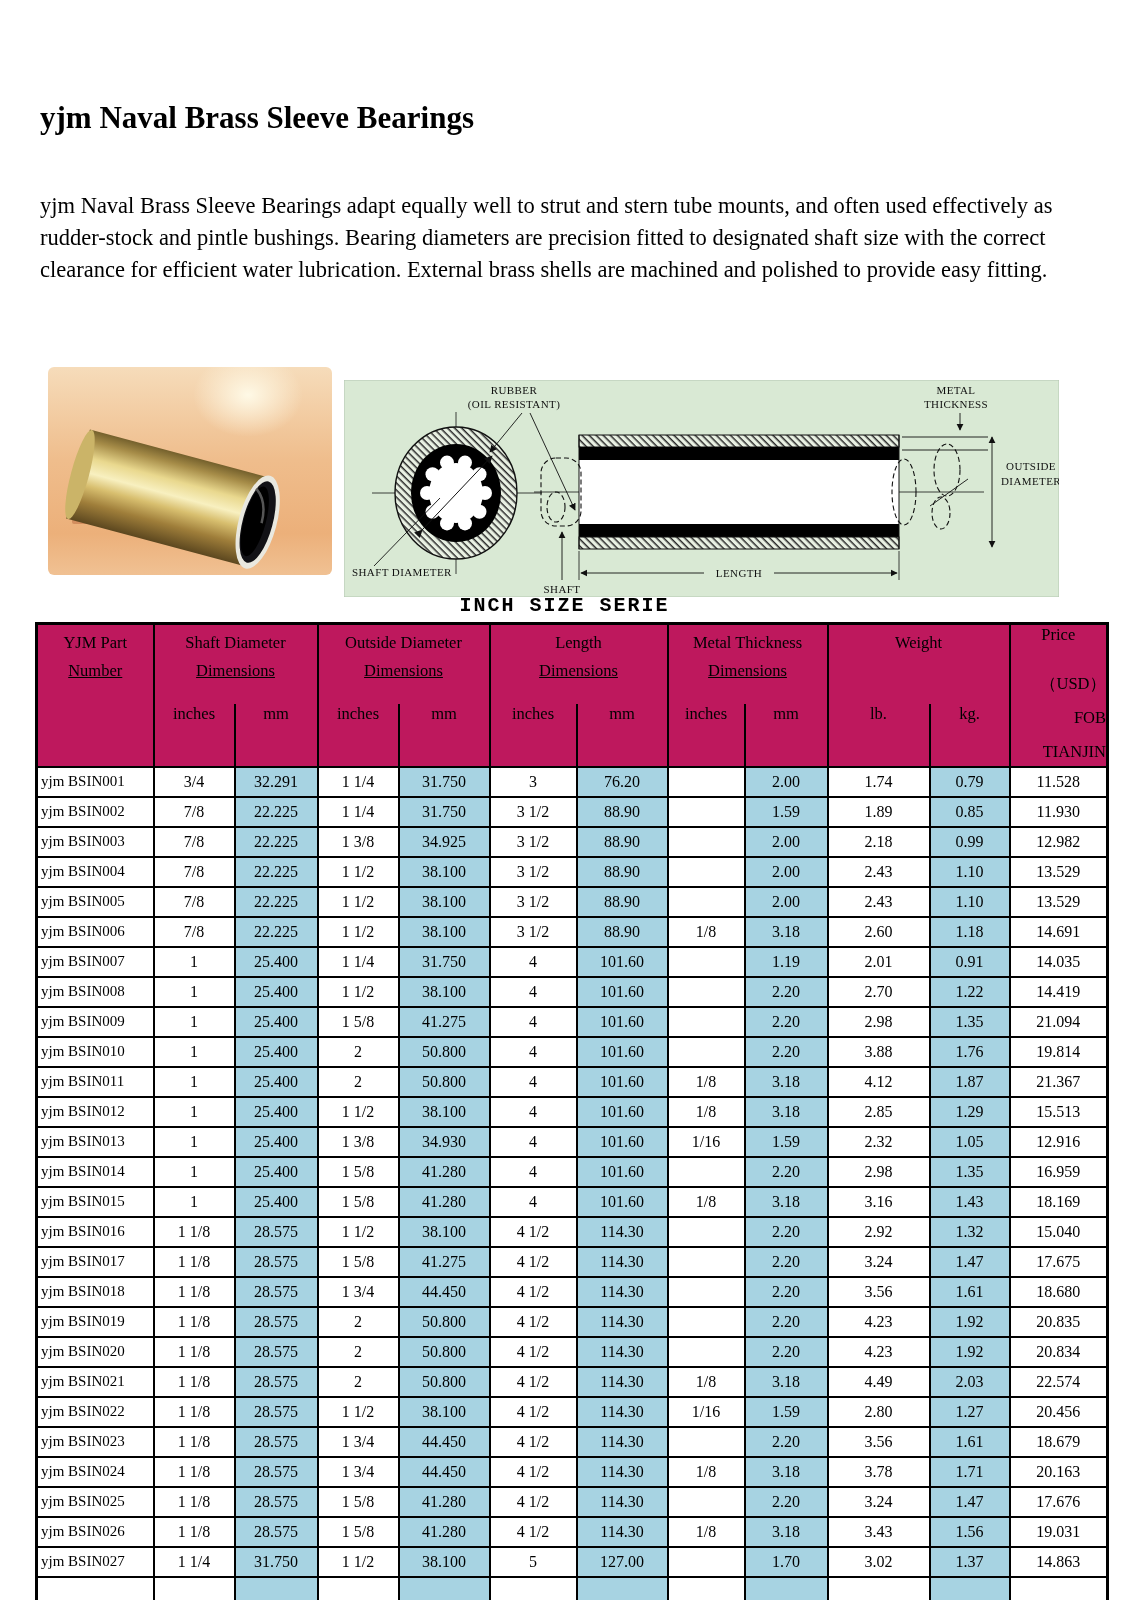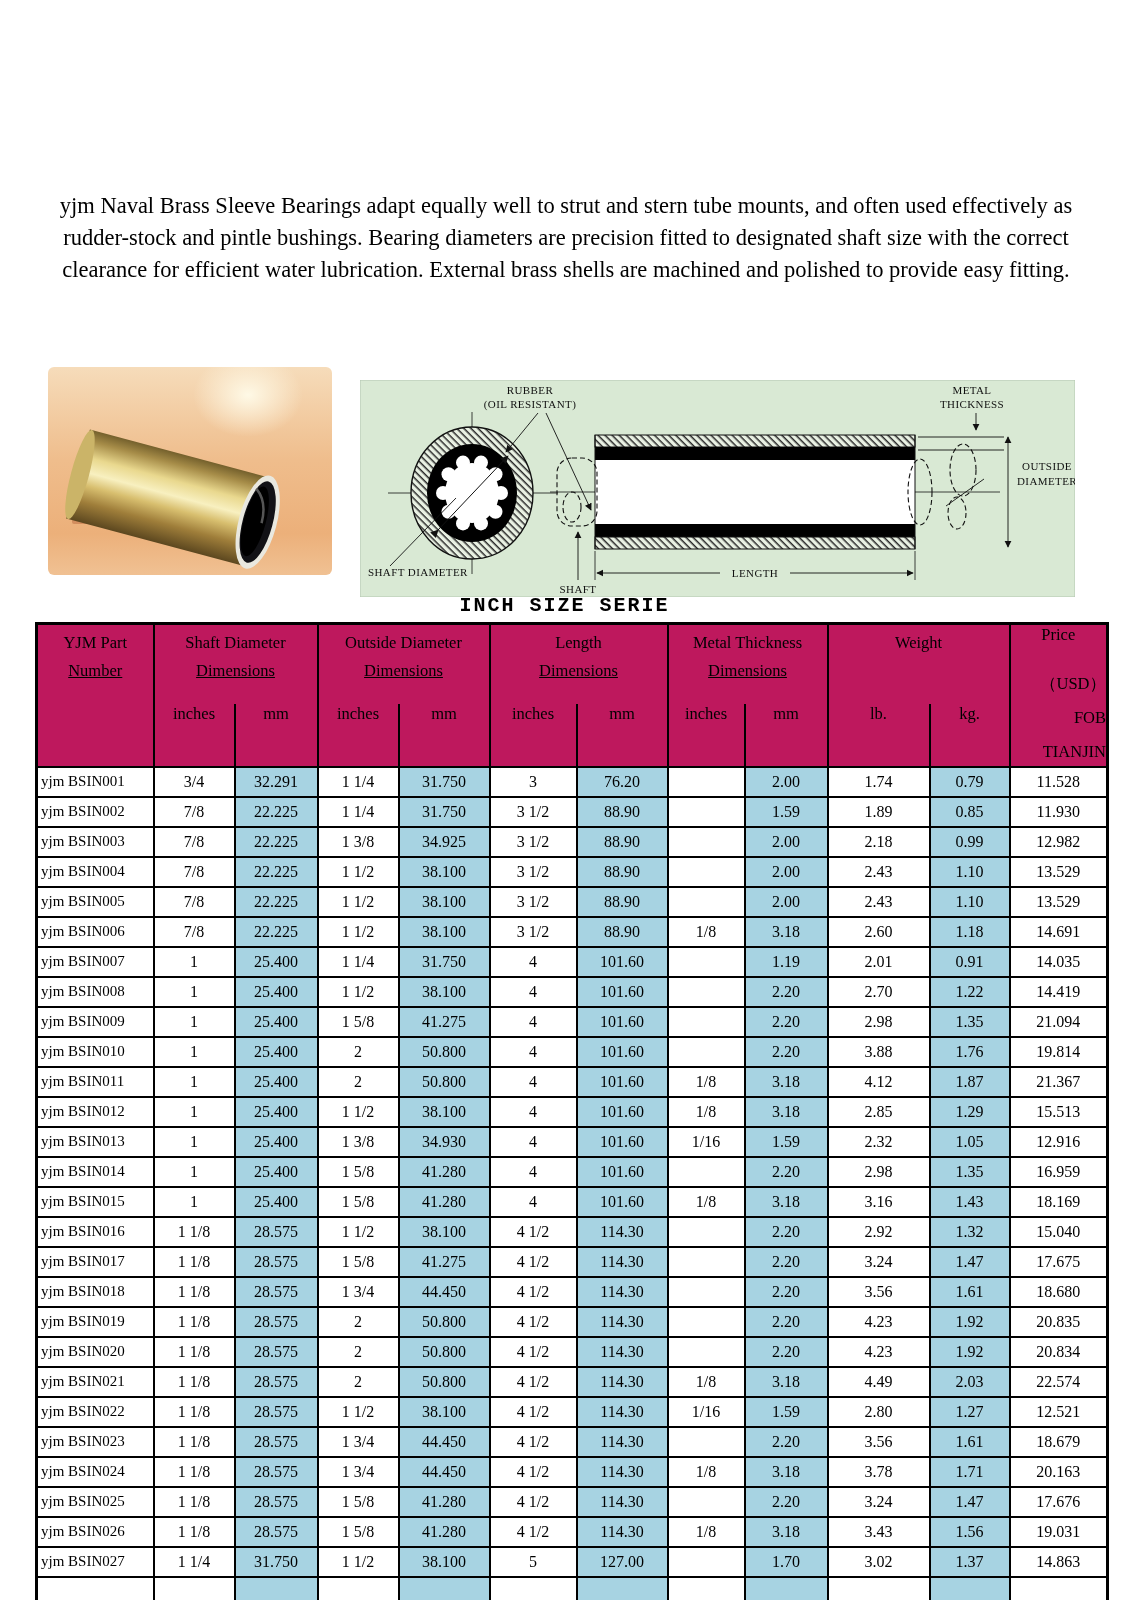--- a/index.html
+++ b/index.html
@@ -1,23 +1,23 @@
 <!DOCTYPE html>
 <html><head>
 <meta charset="utf-8">
 <style>
   html,body{margin:0;padding:0;background:#fff;}
   .page{position:relative;width:1131px;height:1600px;background:#fff;overflow:hidden;
         font-family:"Liberation Serif",serif;color:#000;}
   .title{position:absolute;left:40px;top:100px;margin:0;font-size:31px;font-weight:bold;}
   .intro{position:absolute;left:40px;top:190px;width:1052px;margin:0;
-         font-size:22.5px;line-height:1.42;text-align:center;}
+         font-size:22.5px;line-height:1.42;}
   .photo-wrap{position:absolute;left:48px;top:367px;width:284px;height:208px;}
   .photo-wrap svg{border-radius:6px;}
-  .diagram-wrap{position:absolute;left:360px;top:380px;width:715px;height:217px;}
+  .diagram-wrap{position:absolute;left:344px;top:380px;width:715px;height:217px;}
   .dl{font-family:"Liberation Serif",serif;font-size:11px;fill:#111;letter-spacing:.4px;}
   .mid{text-anchor:middle;}
   .caption{position:absolute;left:29px;top:594px;width:1071px;margin:0;text-align:center;
            font-family:"Liberation Mono",monospace;font-weight:bold;font-size:20px;letter-spacing:2px;}
   table.size{position:absolute;left:35px;top:622px;width:1071px;border-collapse:collapse;
              table-layout:fixed;border:3px solid #000;}
   table.size th{background:#be185d;font-weight:normal;font-size:16.5px;padding:0;
                 border-left:2px solid #000;border-right:2px solid #000;
                 border-top:0;border-bottom:0;vertical-align:top;}
   th .g1{margin-top:7px;line-height:21px;}
@@ -29,20 +29,21 @@
   table.size td{border:2px solid #000;height:28px;text-align:center;font-size:16px;
                 padding:0;white-space:nowrap;overflow:hidden;}
   table.size td.part{text-align:left;padding-left:3px;font-size:15px;}
   table.size td.hl{background:#a7d3e2;}
 </style>
 </head>
 <body>
 
 <div class="page">
 
+  <h1 class="title">yjm Naval Brass Sleeve Bearings</h1>
 
   <p class="intro">yjm Naval Brass Sleeve Bearings adapt equally well to strut and stern tube mounts, and often used effectively as rudder-stock and pintle bushings. Bearing diameters are precision fitted to designated  shaft size with the correct clearance for efficient water lubrication. External brass shells are machined and polished to provide easy fitting.</p>
 
   <div class="photo-wrap">
     <svg width="284" height="208" viewBox="0 0 284 208">
       <defs>
         <linearGradient id="sky" x1="0" y1="0" x2="0" y2="1">
           <stop offset="0" stop-color="#f6dcba"></stop>
             <stop offset="0.45" stop-color="#efbd8c"></stop>
           <stop offset="0.8" stop-color="#ecb07a"></stop>
@@ -541,21 +542,21 @@
           <td>1 1/8</td>
           <td class="hl">28.575</td>
           <td>1 1/2</td>
           <td class="hl">38.100</td>
           <td>4 1/2</td>
           <td class="hl">114.30</td>
           <td>1/16</td>
           <td class="hl">1.59</td>
           <td>2.80</td>
           <td class="hl">1.27</td>
-          <td>12.521</td>
+          <td>20.456</td>
         </tr>
         <tr>
           <td class="part">yjm BSIN023</td>
           <td>1 1/8</td>
           <td class="hl">28.575</td>
           <td>1 3/4</td>
           <td class="hl">44.450</td>
           <td>4 1/2</td>
           <td class="hl">114.30</td>
           <td></td>

